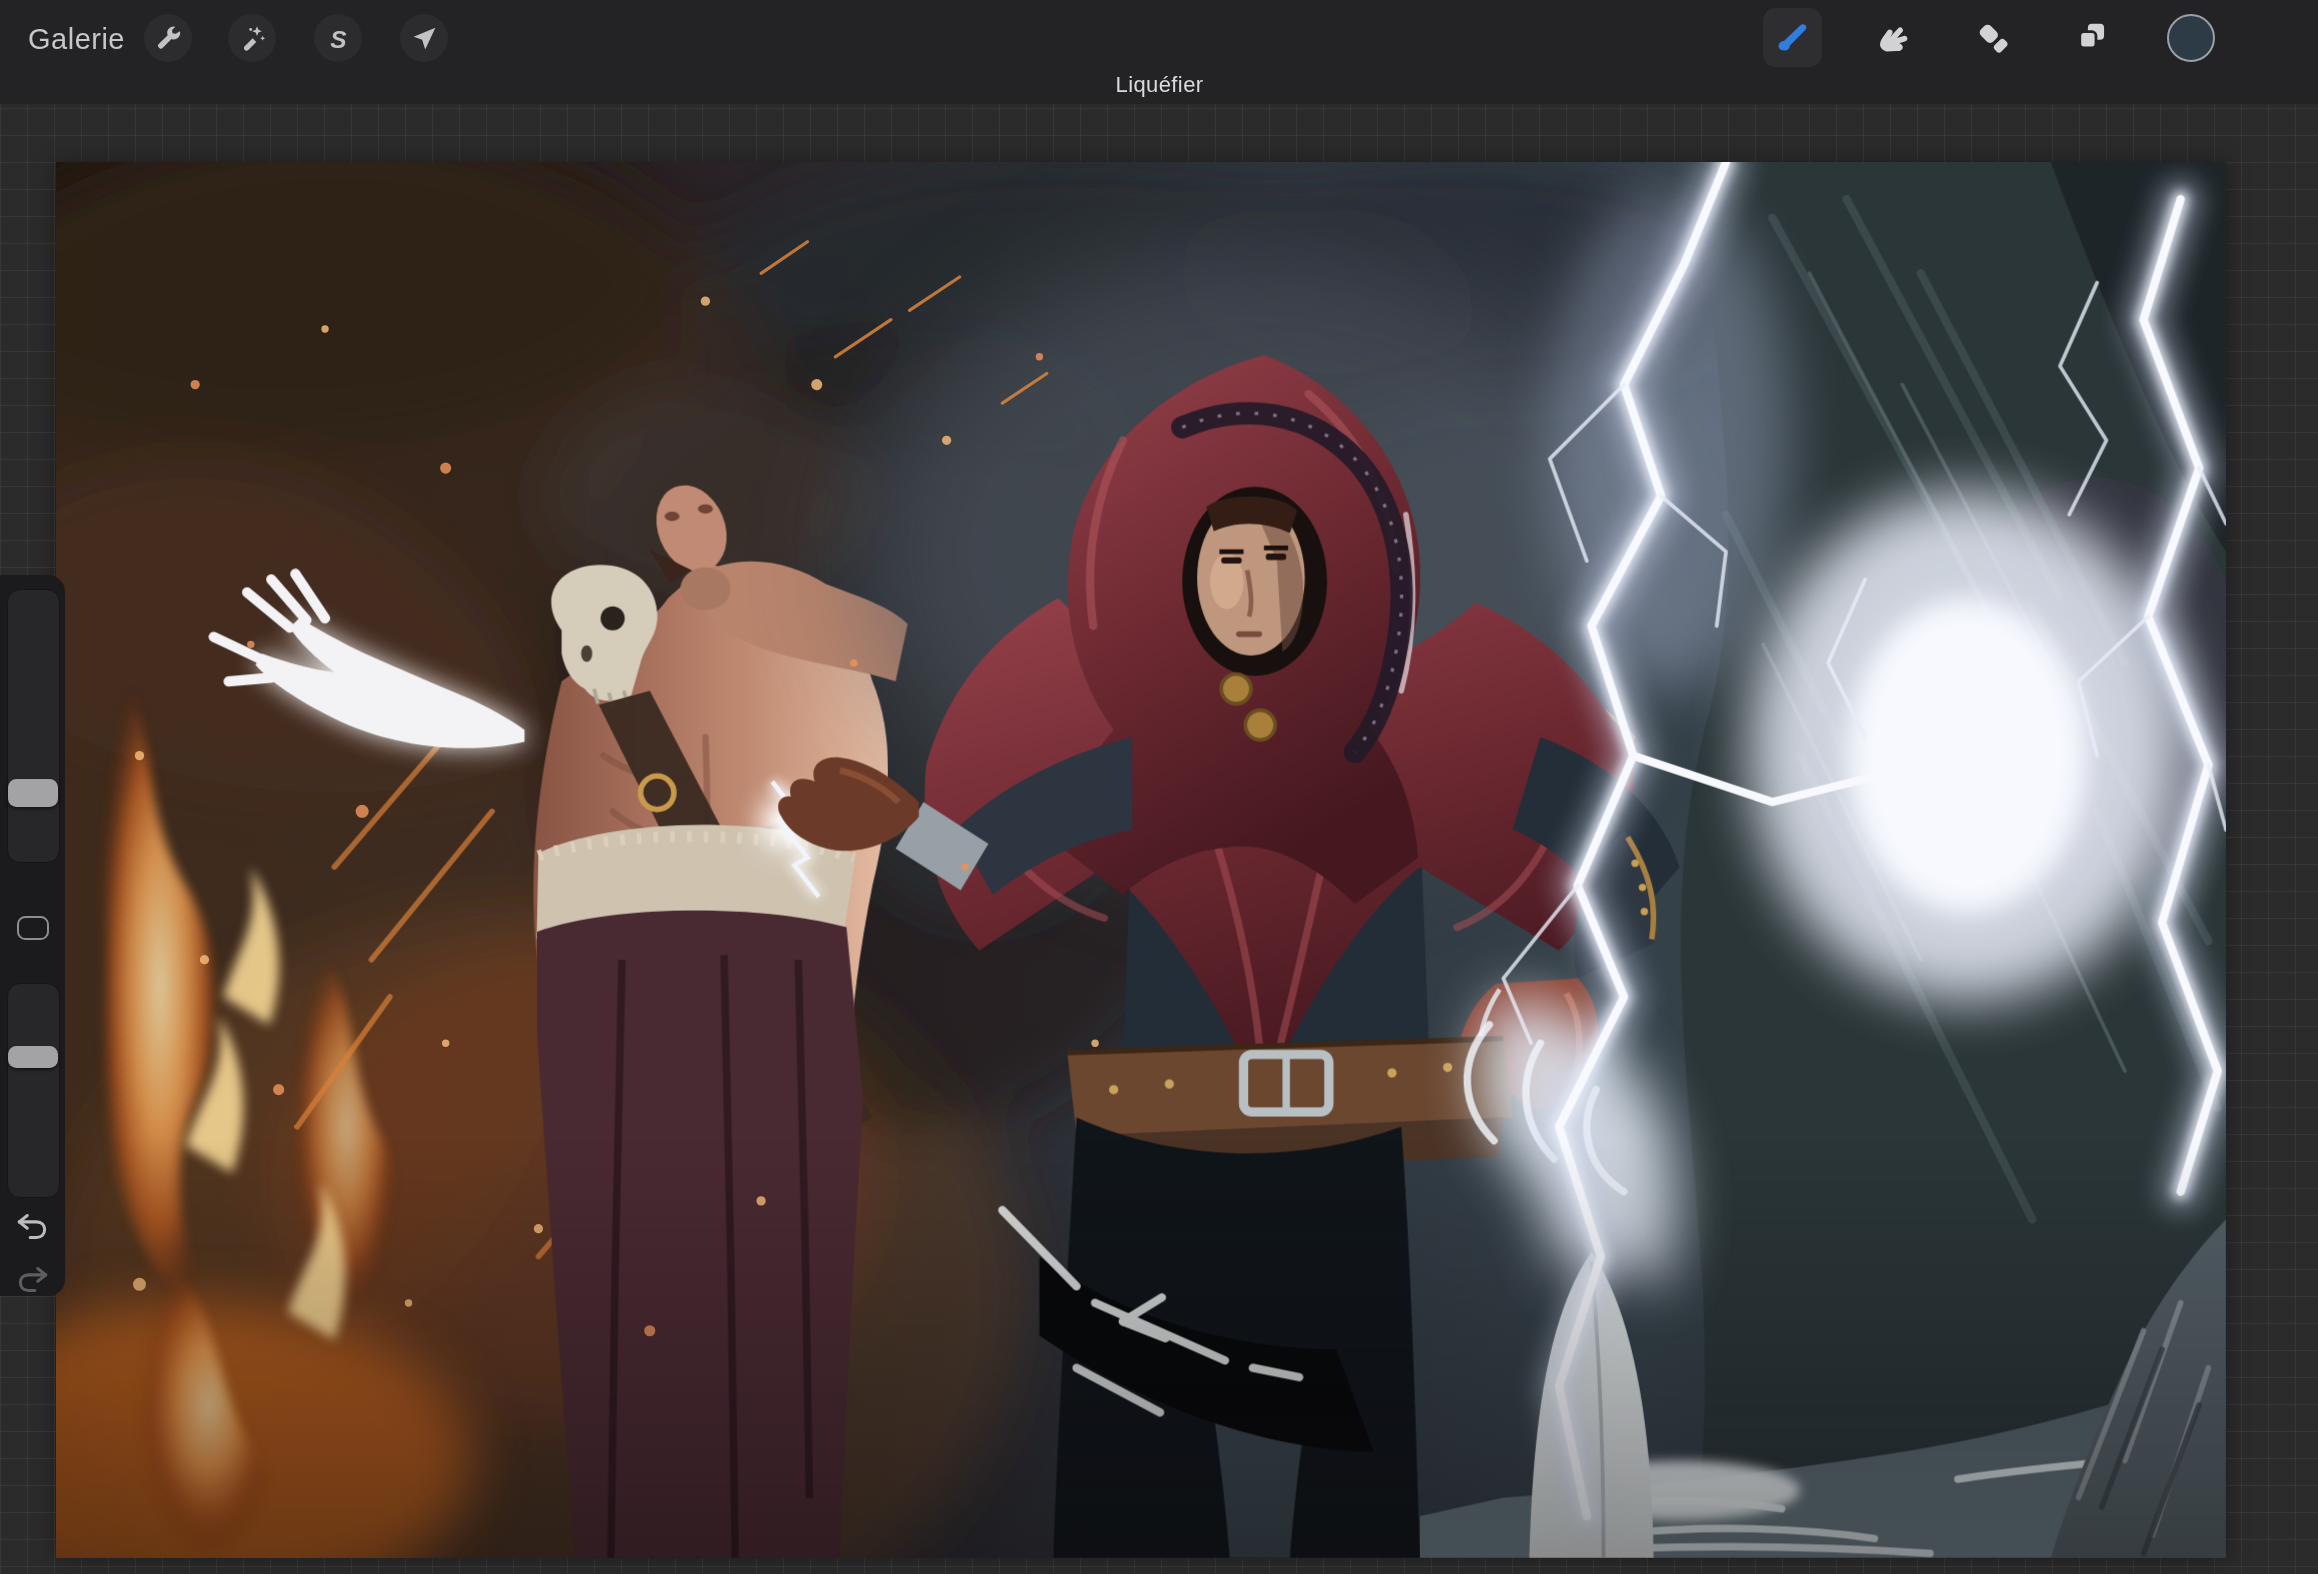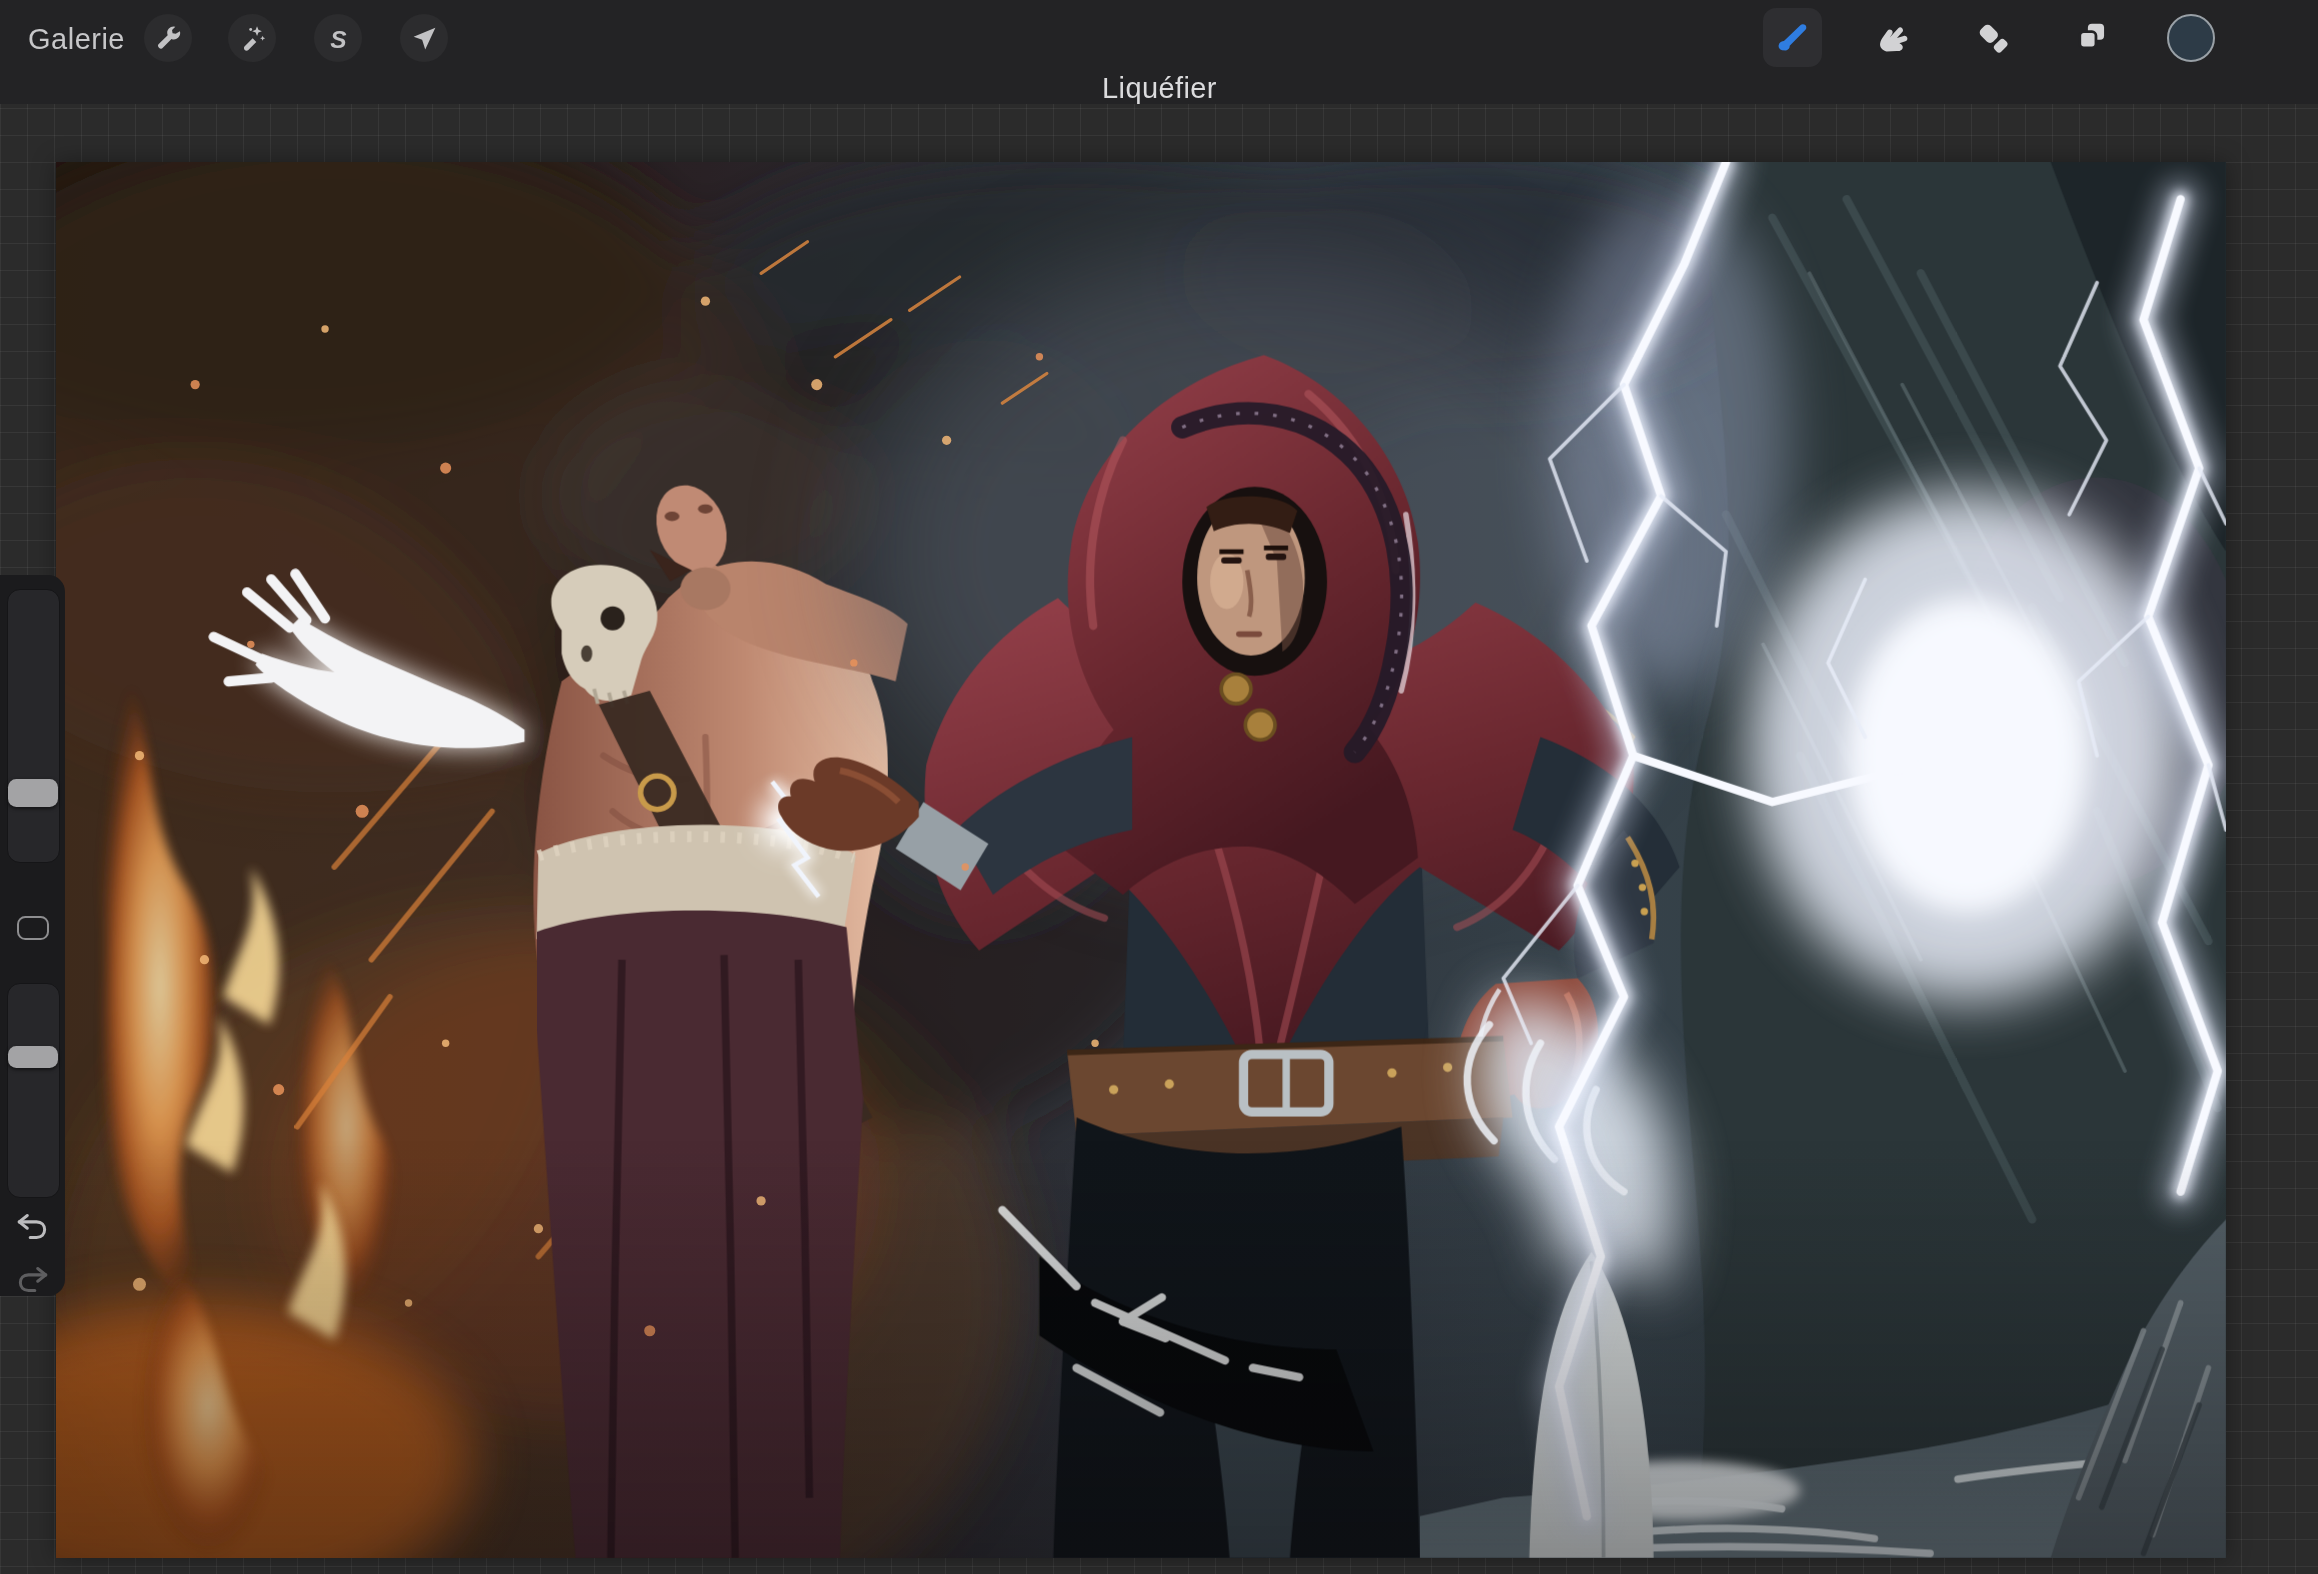--- a/index.html
+++ b/index.html
@@ -23,21 +23,21 @@
   .gallery-btn{position:absolute;left:28px;top:0;height:78px;display:flex;align-items:center;
     color:#c7c7c9;font-size:29px;letter-spacing:0.5px;cursor:default;}
   .circ-btn{position:absolute;top:14px;width:48px;height:48px;border-radius:50%;
     background:#2c2c2e;display:flex;align-items:center;justify-content:center;}
   .circ-btn svg{width:29px;height:29px;}
   .flat-btn{position:absolute;top:8.3px;width:59px;height:59px;border-radius:13px;
     display:flex;align-items:center;justify-content:center;}
   .flat-btn.selected{background:#2e2e31;}
   .flat-btn svg{width:37px;height:37px;}
   .status{position:absolute;left:0;top:72px;width:100%;text-align:center;
-    color:#dbdbdd;font-size:29px;letter-spacing:0.4px;}
+    color:#dbdbdd;font-size:22px;letter-spacing:0.4px;}
   .color-swatch{width:48px;height:48px;border-radius:50%;background:#2d3b47;
     border:2.8px solid #99a0a6;box-sizing:border-box;}
 
   
   .sidebar{position:absolute;left:0;top:575px;width:65px;height:721px;z-index:40;
     background:#1b1b1d;border-radius:0 16.7px 16.7px 0;}
   .slider{position:absolute;left:6.5px;width:53px;background:#27272a;
     border:1.9px solid #151517;box-sizing:border-box;border-radius:13px;}
   .slider-size{top:14px;height:274px;}
   .slider-opacity{top:408px;height:215px;}

